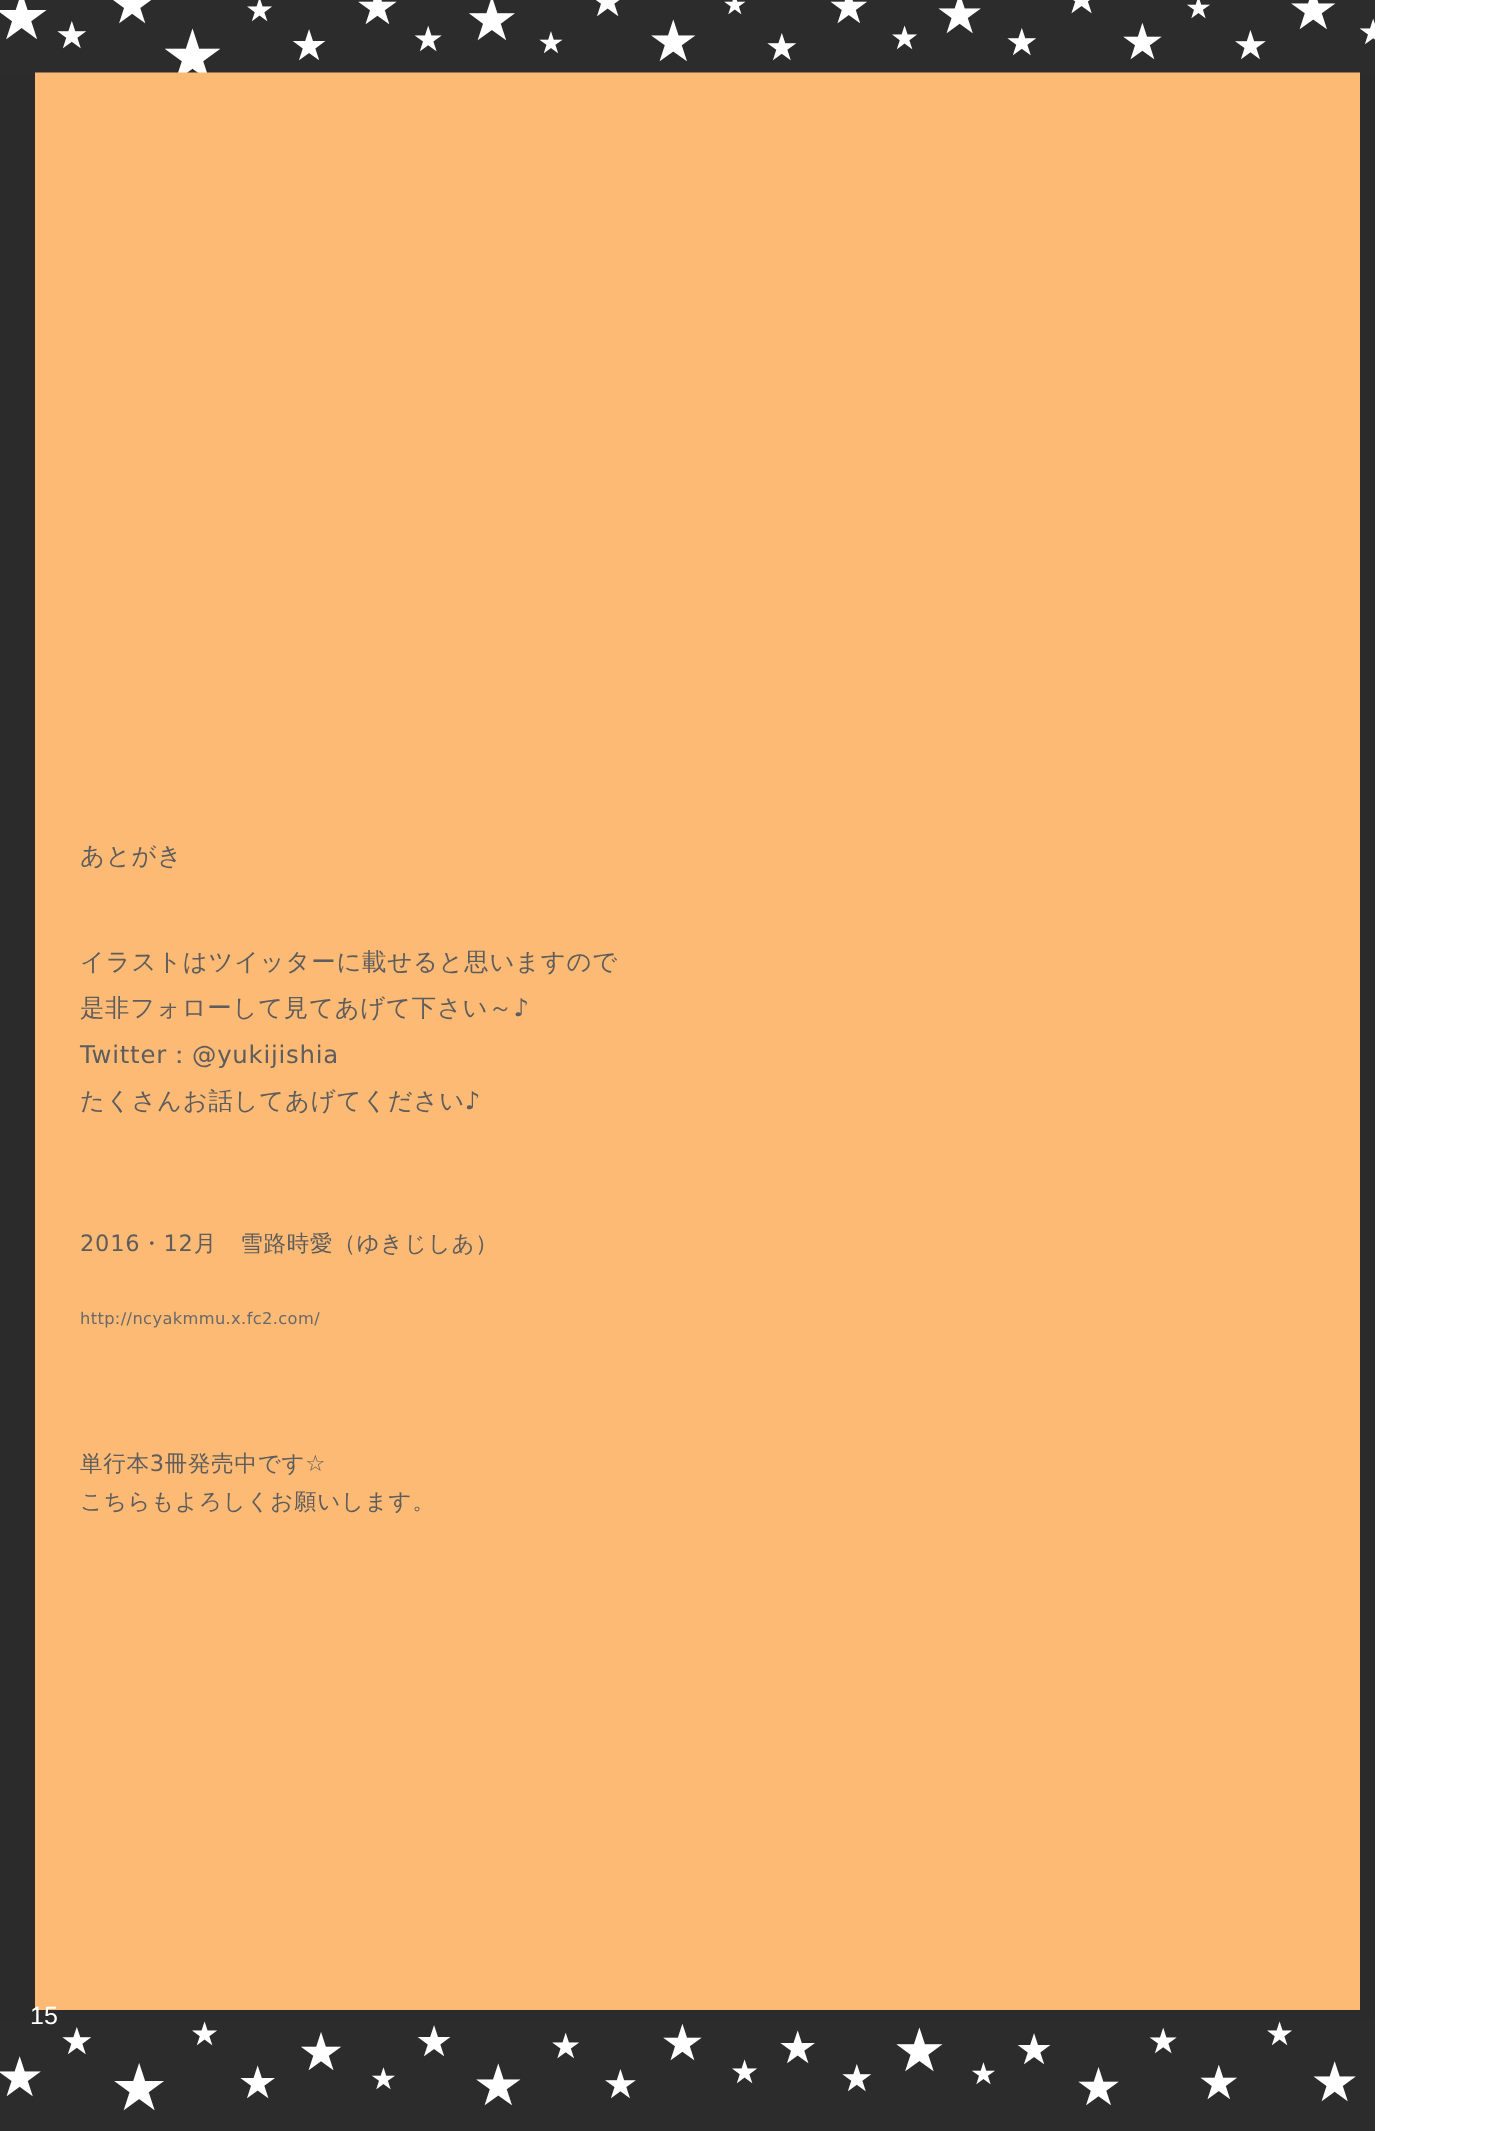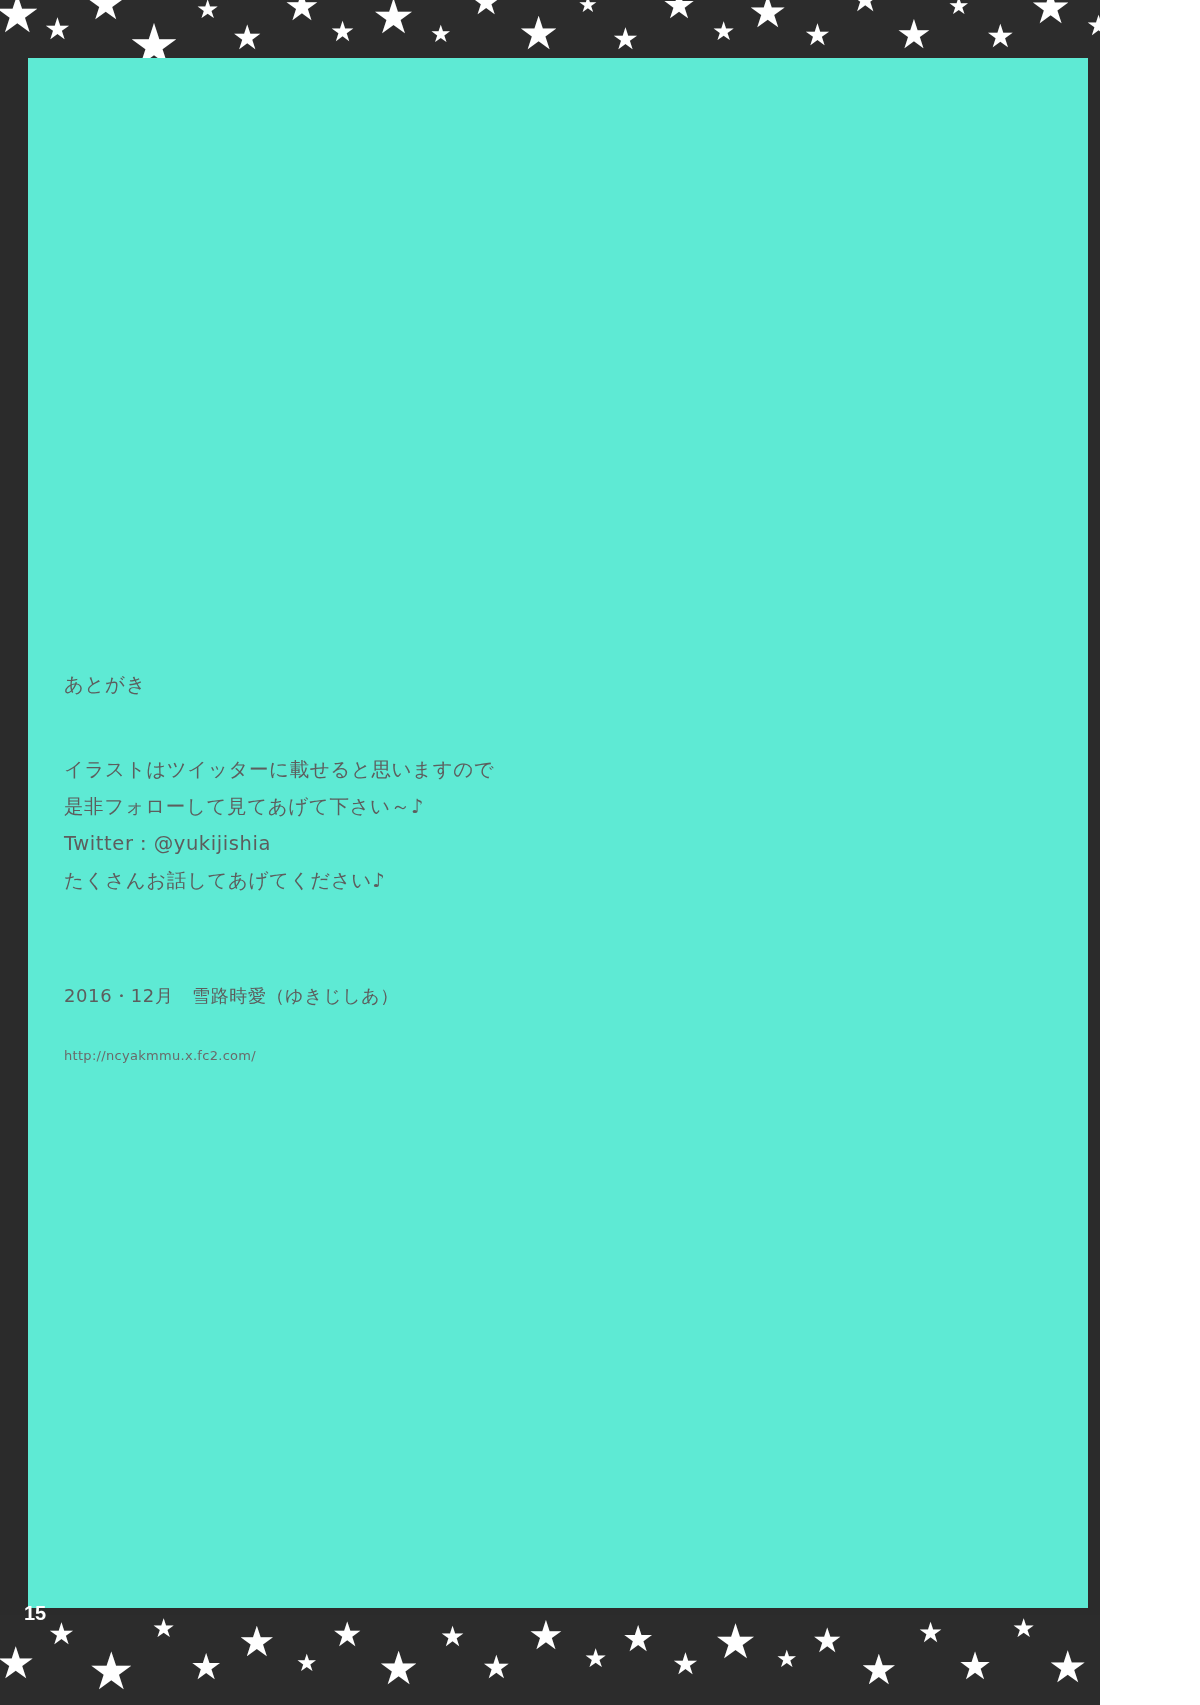--- a/index.html
+++ b/index.html
@@ -36,21 +36,21 @@
     line-height: 1;
     user-select: none;
   }
   
   .paper {
     position: absolute;
     left: 28px;
     top: 58px;
     width: 1060px;
     height: 1550px;
-    background: #5eead4;
+    background: #fdba74;
   }
   .gutter-inner-white {
     position: absolute;
     right: 0;
     top: 0;
     width: 100px;
     height: 1705px;
     background: #ffffff;
   }
   .content {
@@ -84,21 +84,21 @@
     color: #6a6a6a;
     letter-spacing: 0.3px;
   }
   .footer-gap { height: 26px; }
   .page-number {
     position: absolute;
     left: 24px;
     bottom: 80px;
     color: #ffffff;
     font-size: 20px;
-    font-weight: bold;
+    font-weight: normal;
     font-family: "Liberation Sans", sans-serif;
   }
 </style>
 </head>
 <body>
 
 <div class="page">
 
   <div class="star-band top">
     <span class="star" style="left:-6px; top:-12px; font-size:52px;">★</span>
@@ -164,20 +164,22 @@
 
       <div class="para">イラストはツイッターに載せると思いますので
 是非フォローして見てあげて下さい～♪
 Twitter：@yukijishia
 たくさんお話してあげてください♪</div>
 
       <div class="footer-block">
         <div>2016・12月　雪路時愛（ゆきじしあ）</div>
         <div class="footer-url">http://ncyakmmu.x.fc2.com/</div>
         <div class="footer-gap"></div>
+        <div>単行本3冊発売中です☆
+こちらもよろしくお願いします。</div>
       </div>
 
     </div>
   </div>
 
   <div class="gutter-inner-white"></div>
 
   <div class="page-number">15</div>
 
 </div>

